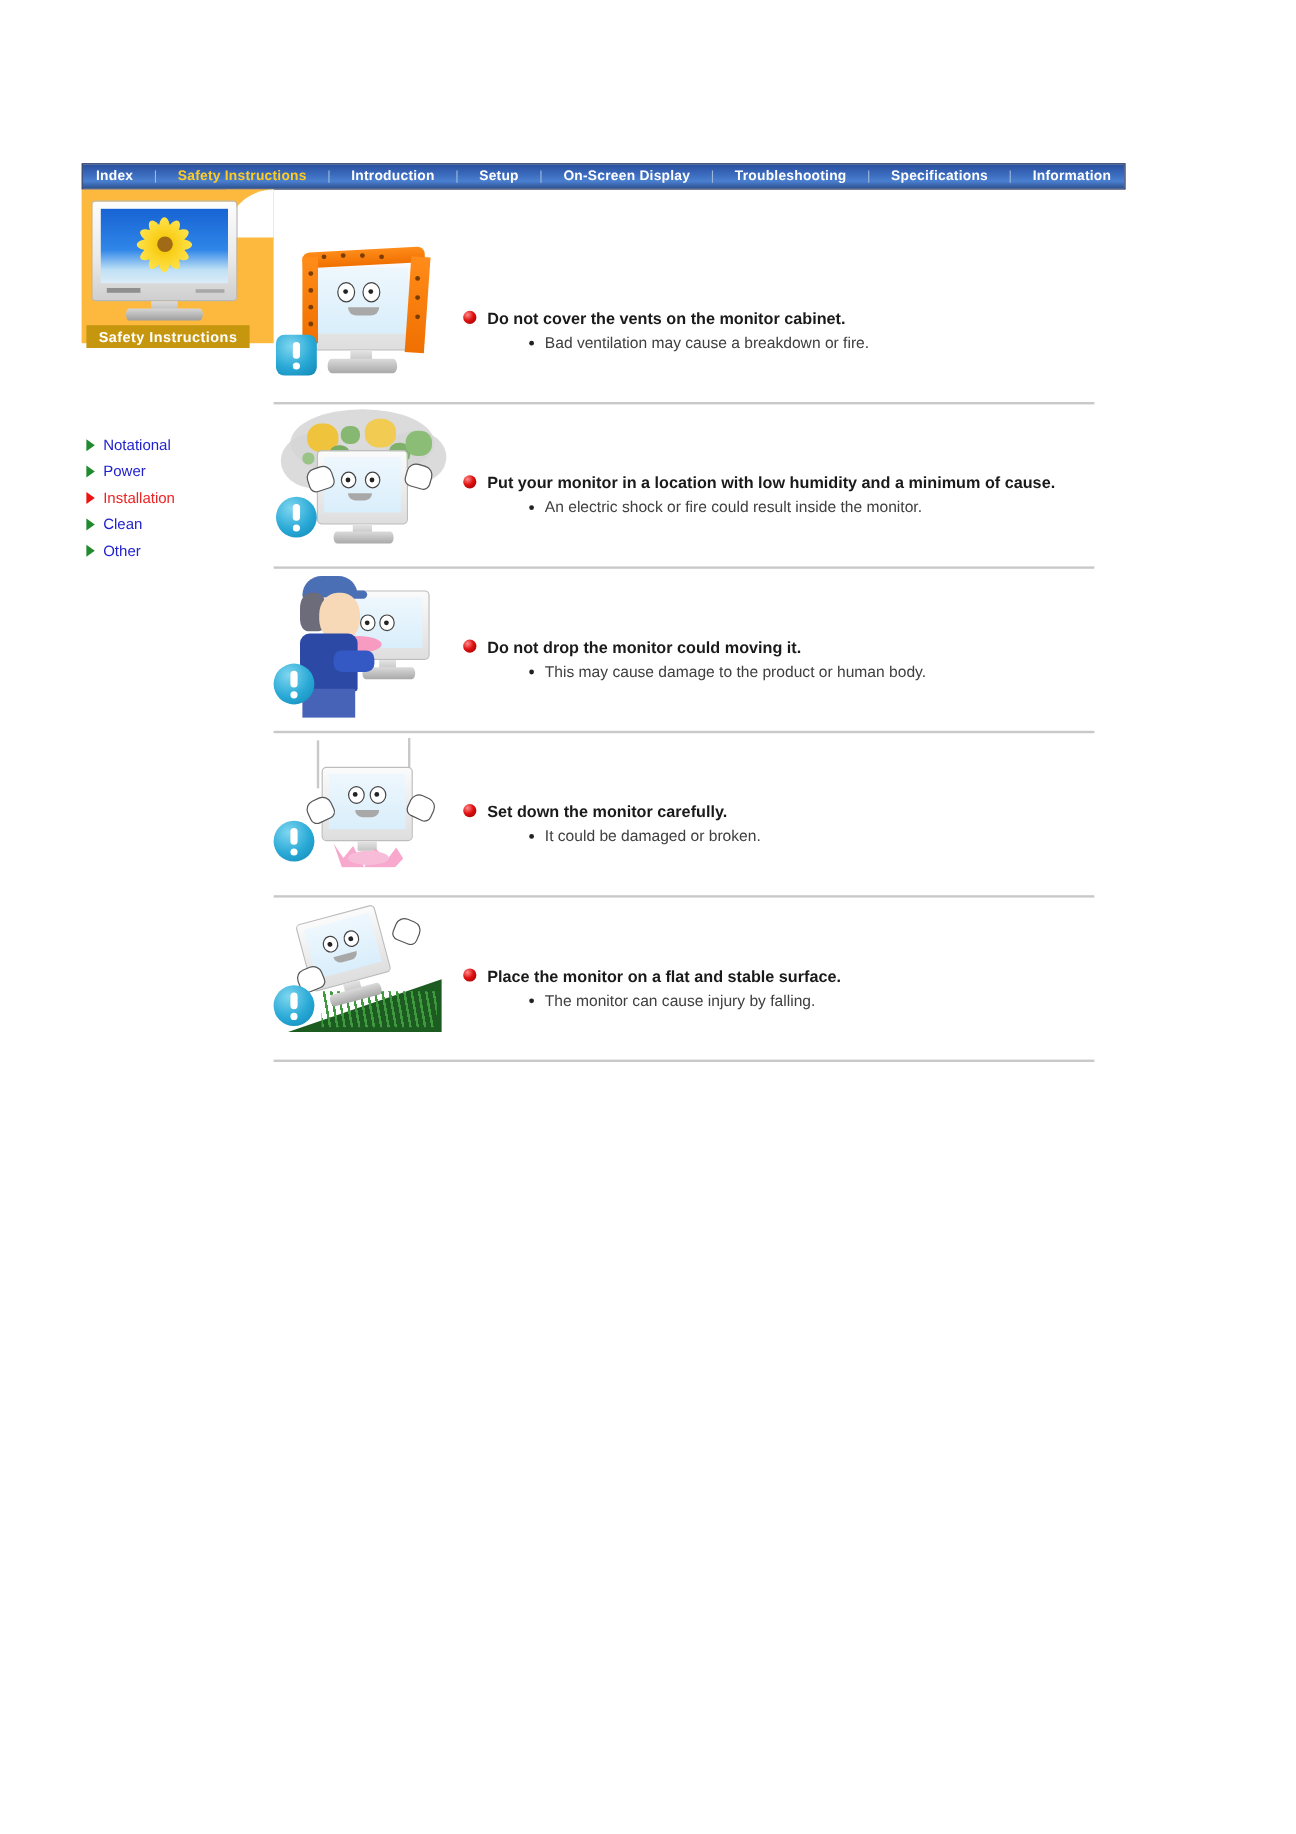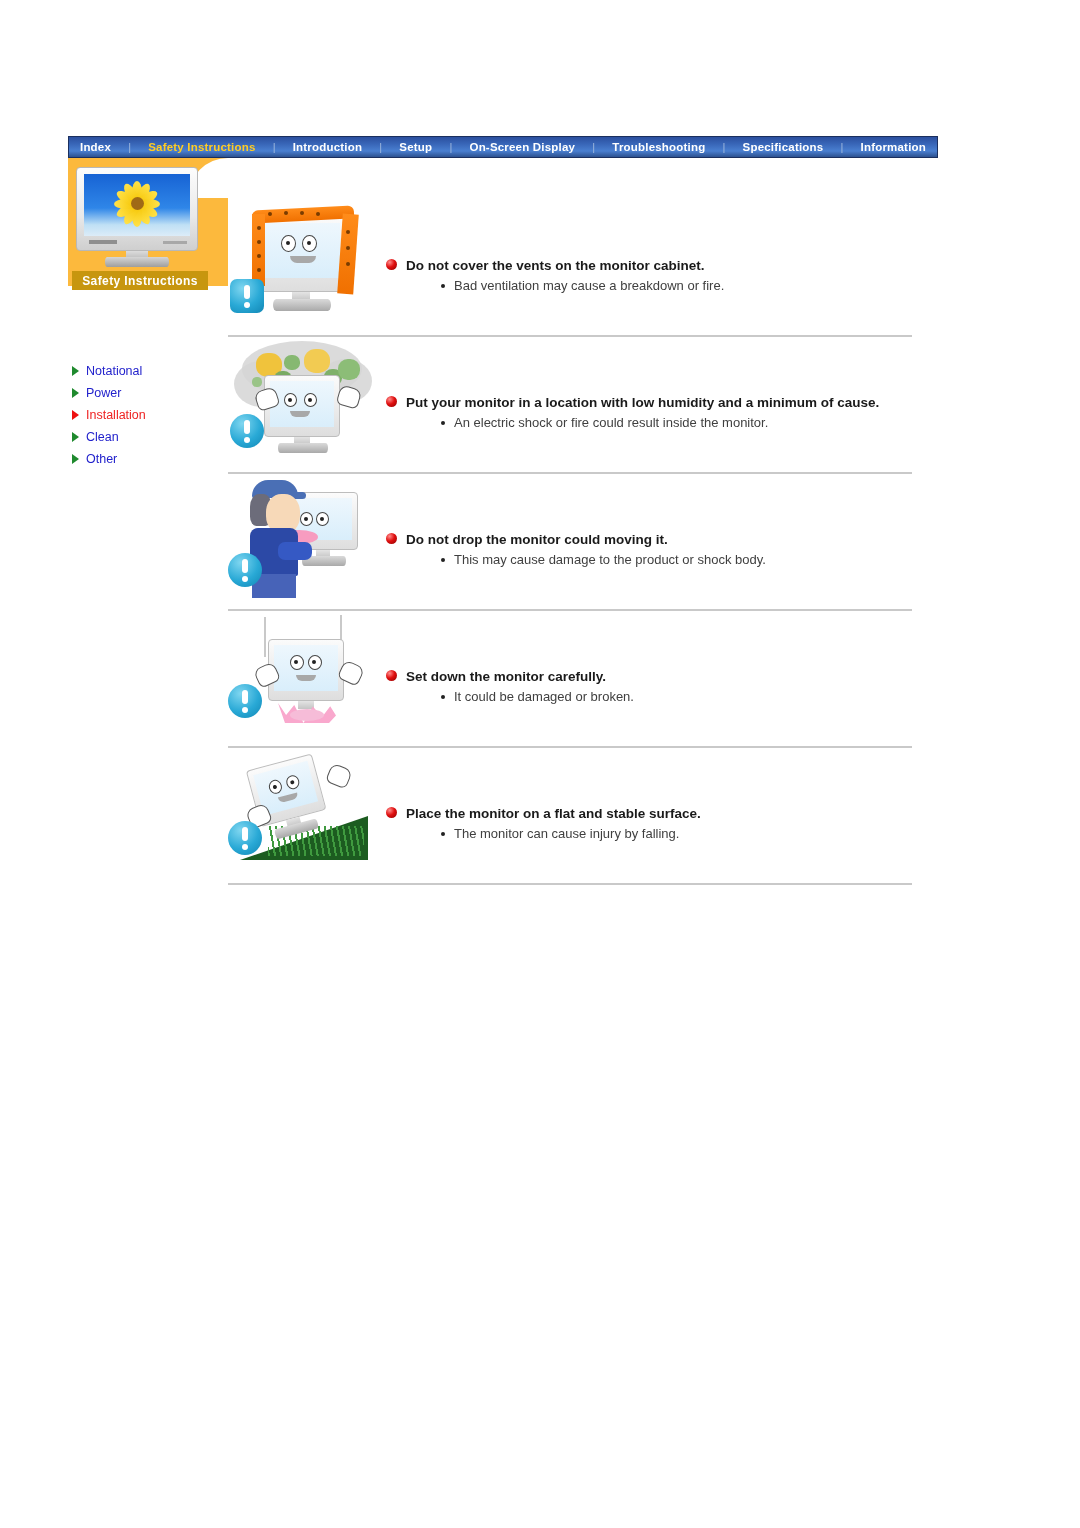--- a/index.html
+++ b/index.html
@@ -616,21 +616,21 @@
         <div class="p-pants" style="left:24px;top:100px;width:44px;height:24px;"></div>
         <div class="warn" style="left:0px;bottom:12px;"></div>
       </div>
       <div class="txt">
         <div class="hd">
           <span class="redball"></span>
           <span>Do not drop the monitor could moving it.</span>
         </div>
         <div class="bullet-row">
           <span class="dot"></span>
-          <span>This may cause damage to the product or shock body.</span>
+          <span>This may cause damage to the product or human body.</span>
         </div>
       </div>
     </div>
   </div>
 
   <div class="sec">
     <div class="sec-inner">
       <div class="fig">
         <div class="droplines" style="left:36px;top:6px;height:40px;"></div>
         <div class="droplines" style="left:112px;top:4px;height:38px;"></div>

